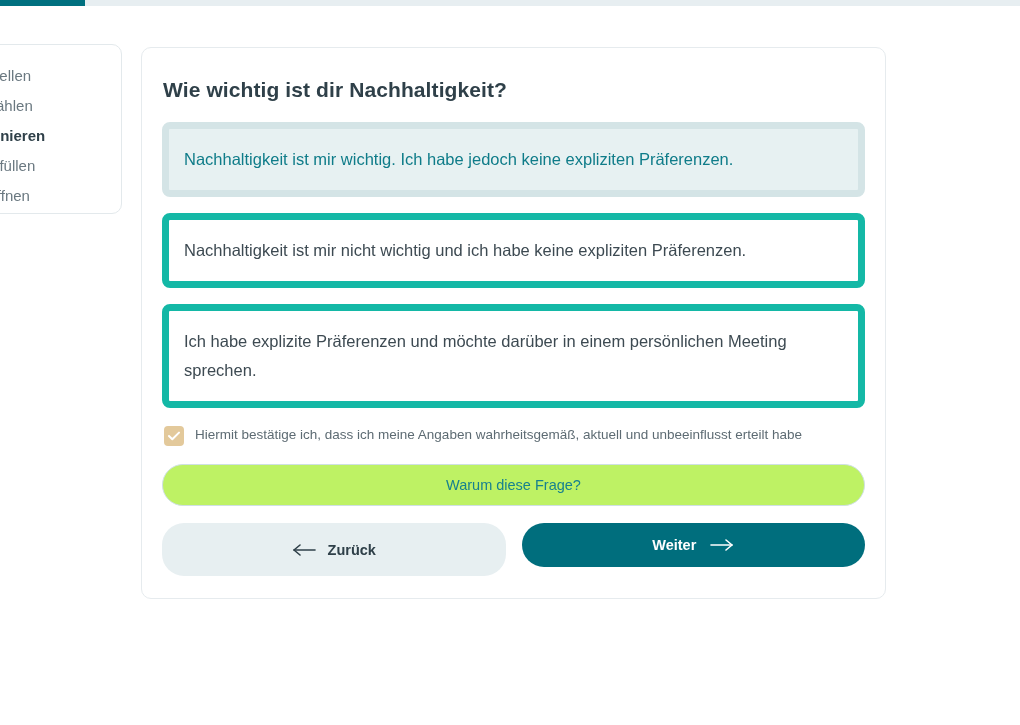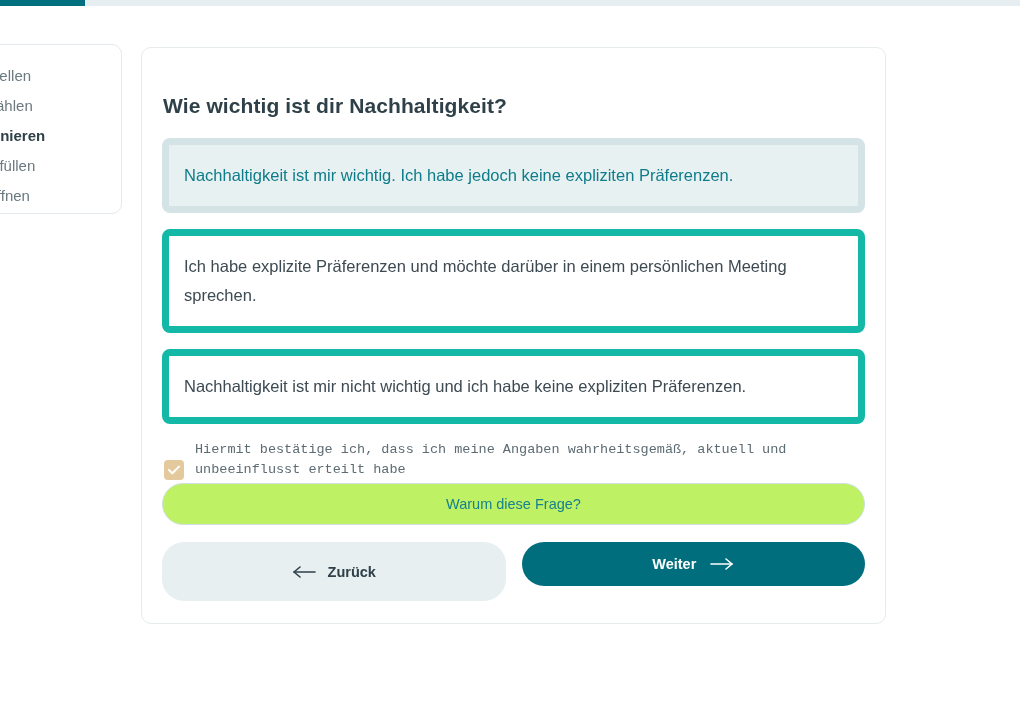--- a/index.html
+++ b/index.html
@@ -60,21 +60,21 @@
   
   .main-card {
     position: absolute;
     top: 47px;
     left: 141px;
     width: 745px;
     background: #ffffff;
     border: 1px solid #e6ebee;
     border-radius: 10px;
     box-sizing: border-box;
-    padding: 40px 20px 22px 20px;
+    padding: 24px 20px 22px 20px;
   }
 
   .question-title {
     font-size: 21px;
     font-weight: bold;
     color: #2f4049;
     margin: 6px 0 20px 0;
     padding-left: 1px;
     letter-spacing: 0.1px;
   }
@@ -93,23 +93,22 @@
   }
   .option.selected {
     background: #e7f1f2;
     border-color: #d4e4e6;
     color: #0f7c89;
   }
 
   
   .confirm-row {
     display: flex;
-    align-items: flex-end;
-    margin: 4px 0 3px 2px;
-    font-family: Liberation Mono, monospace;
+    align-items: center;
+    margin: 4px 0 18px 2px;
   }
   .checkbox {
     width: 20px;
     height: 20px;
     min-width: 20px;
     border-radius: 4px;
     background: #e3c99b;
     display: flex;
     align-items: center;
     justify-content: center;
@@ -142,21 +141,21 @@
     margin-bottom: 17px;
   }
 
   
   .nav-row {
     display: flex;
     gap: 16px;
   }
   .btn-back {
     width: 345px;
-    height: 59px;
+    height: 53px;
     border: none;
     border-radius: 22px;
     background: #e7eff1;
     color: #2f4049;
     font-size: 14.5px;
     font-family: "Liberation Sans", sans-serif;
     font-weight: bold;
     cursor: pointer;
     display: flex;
     align-items: center;
@@ -208,25 +207,25 @@
 
 <div class="main-card">
 
   <div class="question-title">Wie wichtig ist dir Nachhaltigkeit?</div>
 
   <div class="option selected">
     <span>Nachhaltigkeit ist mir wichtig. Ich habe jedoch keine expliziten Präferenzen.</span>
   </div>
 
   <div class="option">
+    <span>Nachhaltigkeit ist mir nicht wichtig und ich habe keine expliziten Präferenzen.</span>
+  </div>
+
+  <div class="option">
     <span>Ich habe explizite Präferenzen und möchte darüber in einem persönlichen Meeting sprechen.</span>
-  </div>
-
-  <div class="option">
-    <span>Nachhaltigkeit ist mir nicht wichtig und ich habe keine expliziten Präferenzen.</span>
   </div>
 
   <div class="confirm-row">
     <span class="checkbox">
       <svg width="12" height="10" viewBox="0 0 12 10">
         <path d="M1 5 L4.3 8.3 L11 1.6" fill="none" stroke="#ffffff" stroke-width="2" stroke-linecap="round" stroke-linejoin="round"></path>
       </svg>
     </span>
     <span class="confirm-text">Hiermit bestätige ich, dass ich meine Angaben wahrheitsgemäß, aktuell und unbeeinflusst erteilt habe</span>
   </div>

